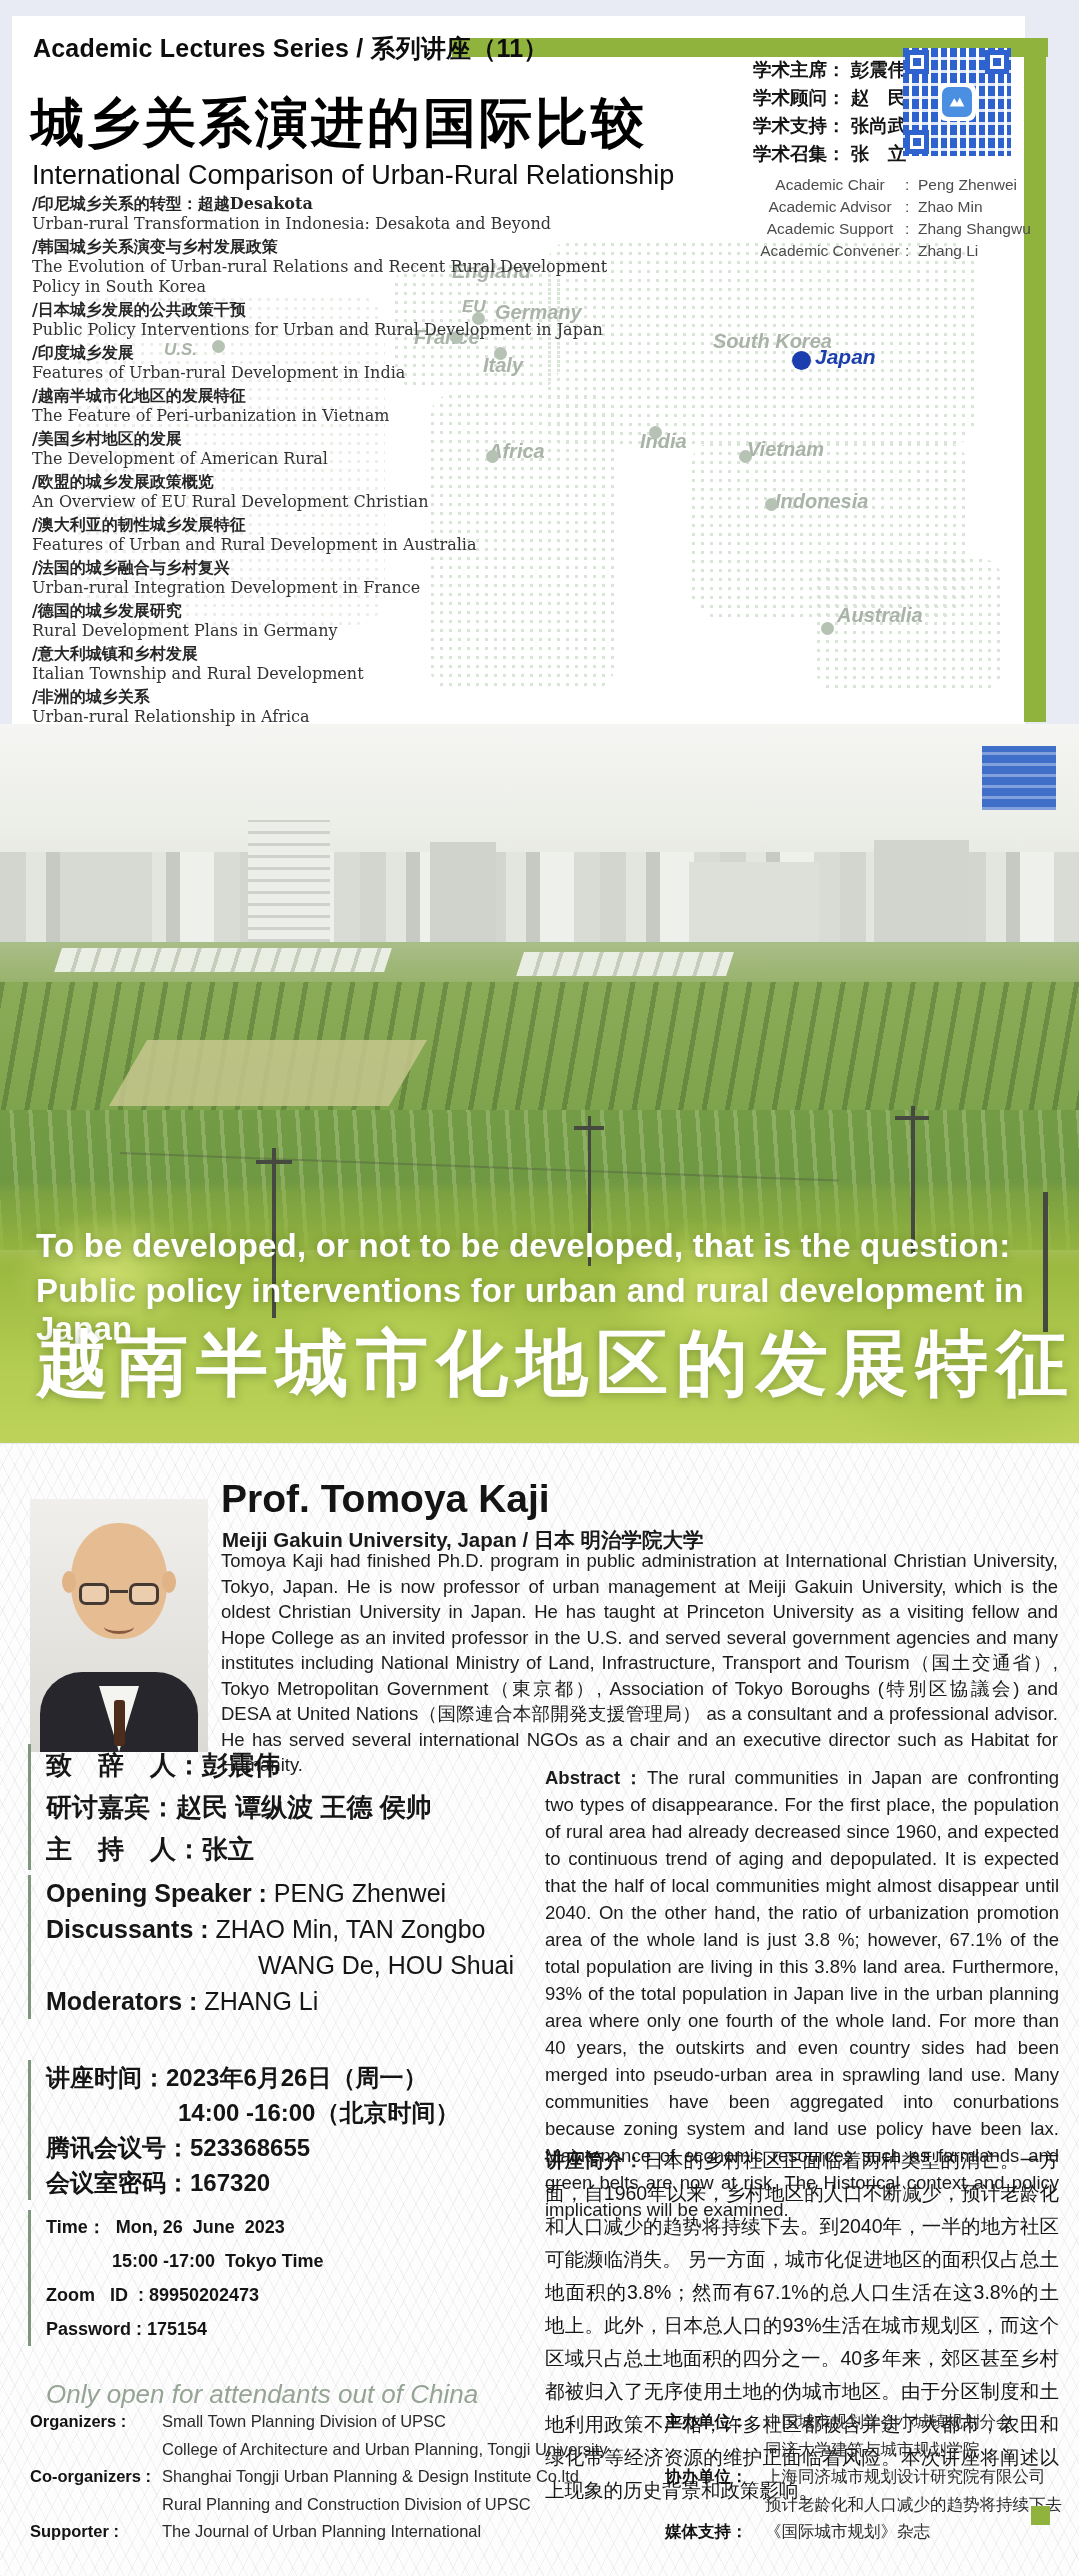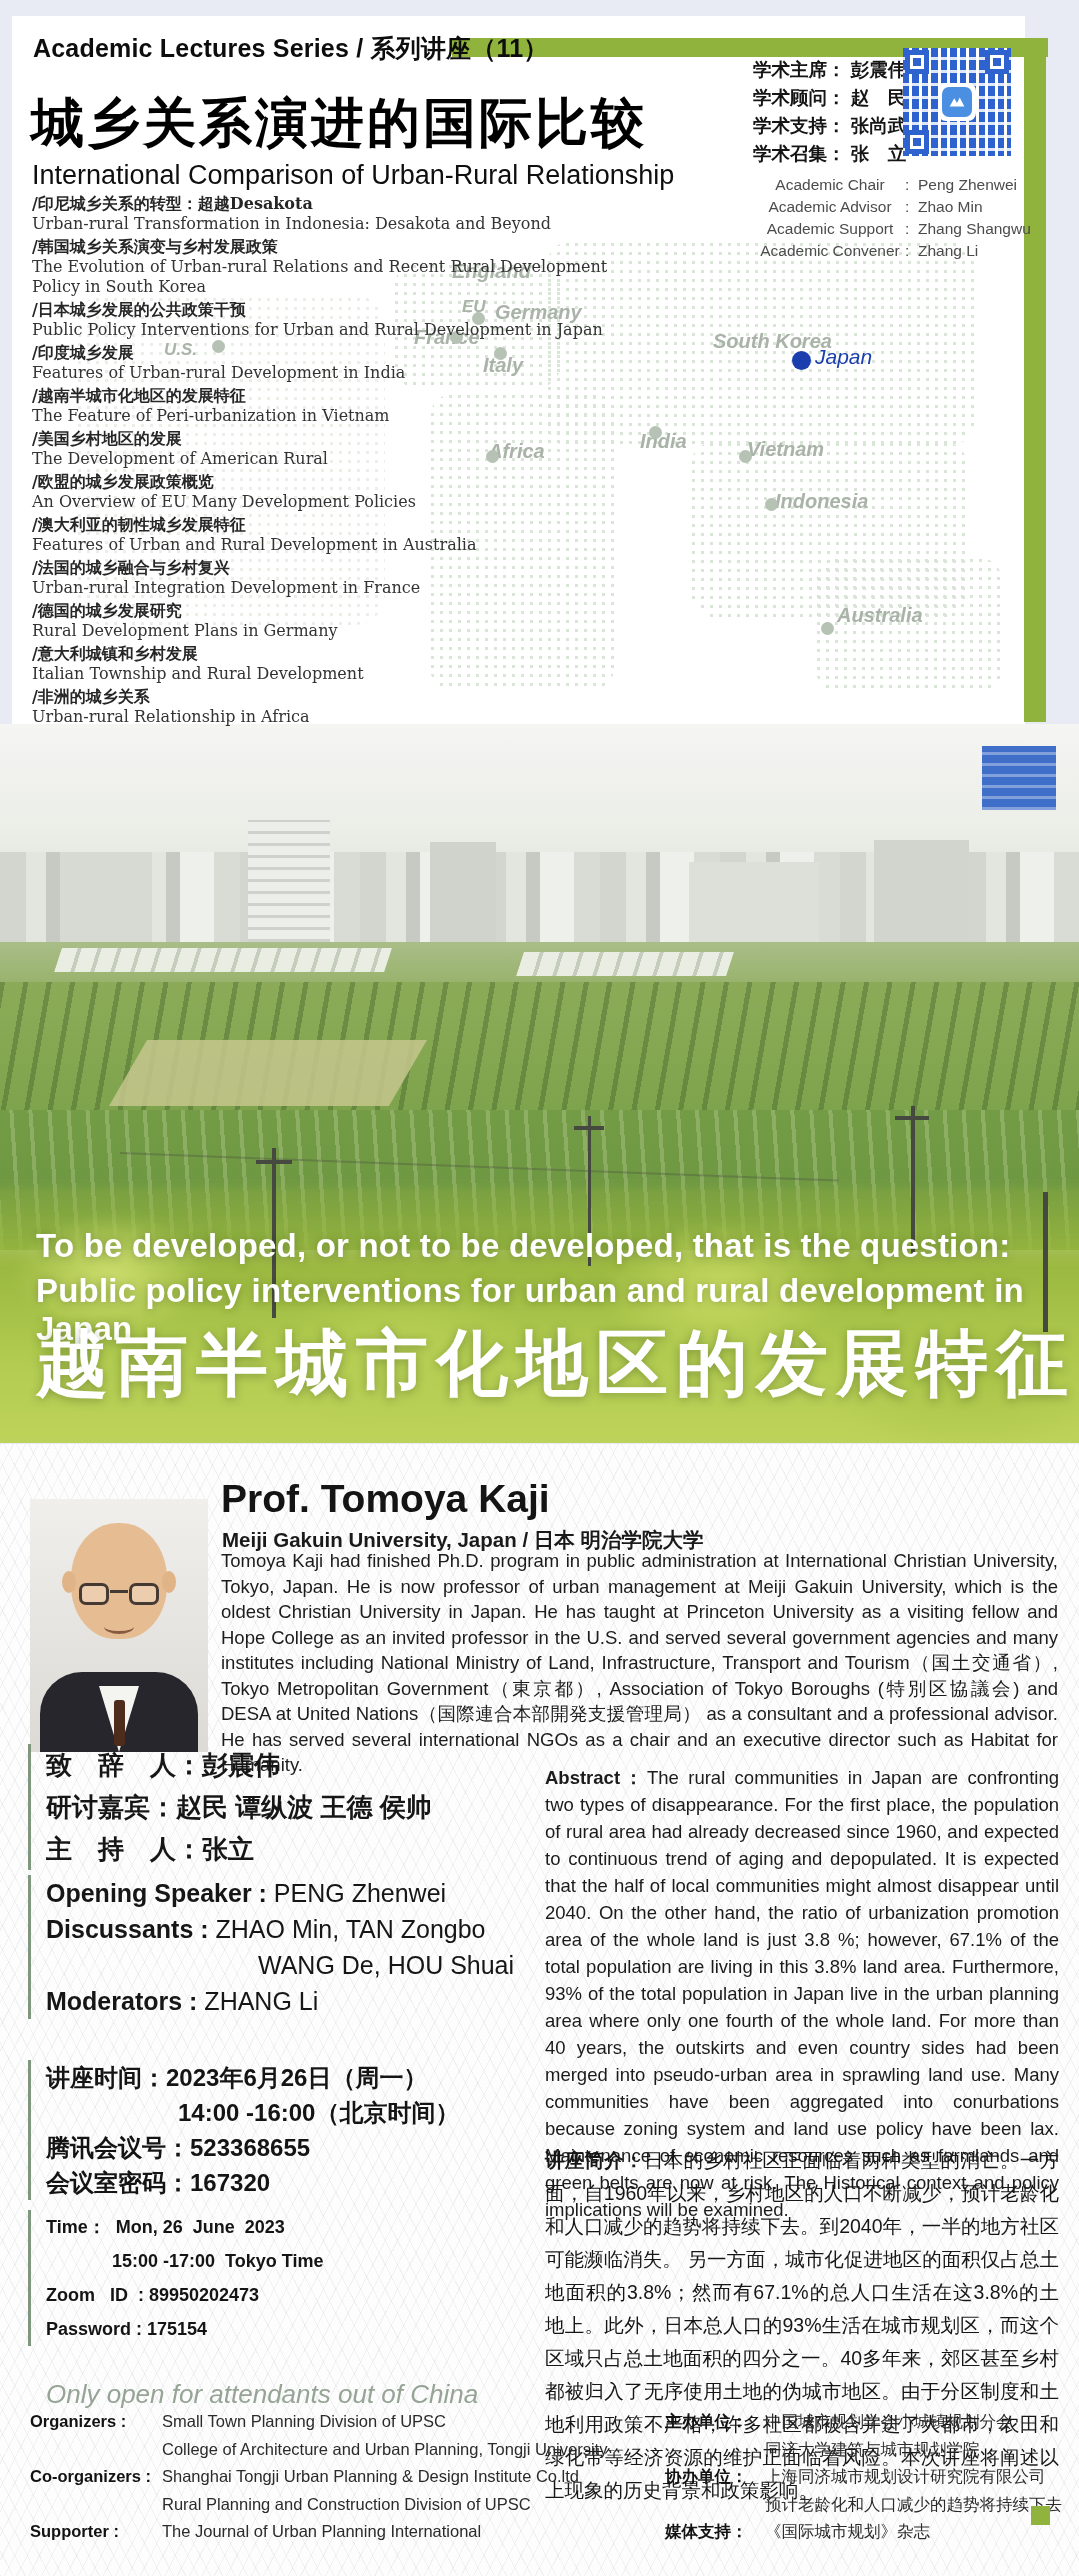--- a/index.html
+++ b/index.html
@@ -33,21 +33,21 @@
   .qr .fnd i{position:absolute;left:3px;top:3px;width:8px;height:8px;background:var(--qrblue);display:block;}
   .qr .f1{left:2px;top:2px;} .qr .f2{right:2px;top:2px;} .qr .f3{left:2px;bottom:2px;}
   .qr .logo{position:absolute;left:50%;top:50%;width:38px;height:38px;margin:-19px 0 0 -19px;background:#fff;border-radius:8px;
             display:flex;align-items:center;justify-content:center;}
   .qr .logo .lg{width:30px;height:30px;background:var(--logoblue);border-radius:7px;display:flex;align-items:center;justify-content:center;}
   
   .map-layer{position:absolute;left:0;top:0;width:1079px;height:739px;z-index:1;pointer-events:none;}
   .blob{position:absolute;background-image:radial-gradient(#d9e5d6 1.7px, rgba(0,0,0,0) 1.8px);background-size:9px 9px;border-radius:30px;}
   .map-label{position:absolute;font-style:italic;font-weight:600;font-size:20px;color:#a9b3a8;white-space:nowrap;}
   .map-label.small{font-size:17px;}
-  .map-label.hl{color:var(--japan);font-weight:400;font-size:21px;}
+  .map-label.hl{color:var(--japan);font-weight:700;font-size:21px;}
   .map-dot{position:absolute;border-radius:50%;background:#b5c2b4;}
   .map-dot.hl{background:var(--japan);}
   
   .photo{position:absolute;left:0;top:724px;width:1079px;height:719px;overflow:hidden;background:#e8eae3;}
   .ph-sky{position:absolute;inset:0;background:linear-gradient(180deg,#f5f5f3 0%,#eceee8 14%,#e2e5dc 24%,#d9ddd2 32%);}
   .ph-city{position:absolute;left:0;top:128px;width:1079px;height:92px;
     background:repeating-linear-gradient(90deg,#d3d6cf 0 26px,#e3e5df 26px 46px,#c7cac3 46px 60px,#eef0ec 60px 94px,#d9dcd5 94px 120px);}
   .bld{position:absolute;}
   .ph-green1{position:absolute;left:0;top:218px;width:1079px;height:48px;background:linear-gradient(180deg,#a9bd88,#96b168);}
   .gh{position:absolute;height:24px;background:repeating-linear-gradient(90deg,#f1f3ee 0 16px,#c9cfc4 16px 20px);transform:skewX(-18deg);opacity:.9;}
@@ -182,21 +182,21 @@
       <div class="topic">
         <div class="topic-zh">/越南半城市化地区的发展特征</div>
         <div class="topic-en">The Feature of Peri-urbanization in Vietnam</div>
       </div>
       <div class="topic">
         <div class="topic-zh">/美国乡村地区的发展</div>
         <div class="topic-en">The Development of American Rural</div>
       </div>
       <div class="topic">
         <div class="topic-zh">/欧盟的城乡发展政策概览</div>
-        <div class="topic-en">An Overview of EU Many Development Policies</div>
+        <div class="topic-en">An Overview of EU Rural Development Christian</div>
       </div>
       <div class="topic">
         <div class="topic-zh">/澳大利亚的韧性城乡发展特征</div>
         <div class="topic-en">Features of Urban and Rural Development in Australia</div>
       </div>
       <div class="topic">
         <div class="topic-zh">/法国的城乡融合与乡村复兴</div>
         <div class="topic-en">Urban-rural Integration Development in France</div>
       </div>
       <div class="topic">

